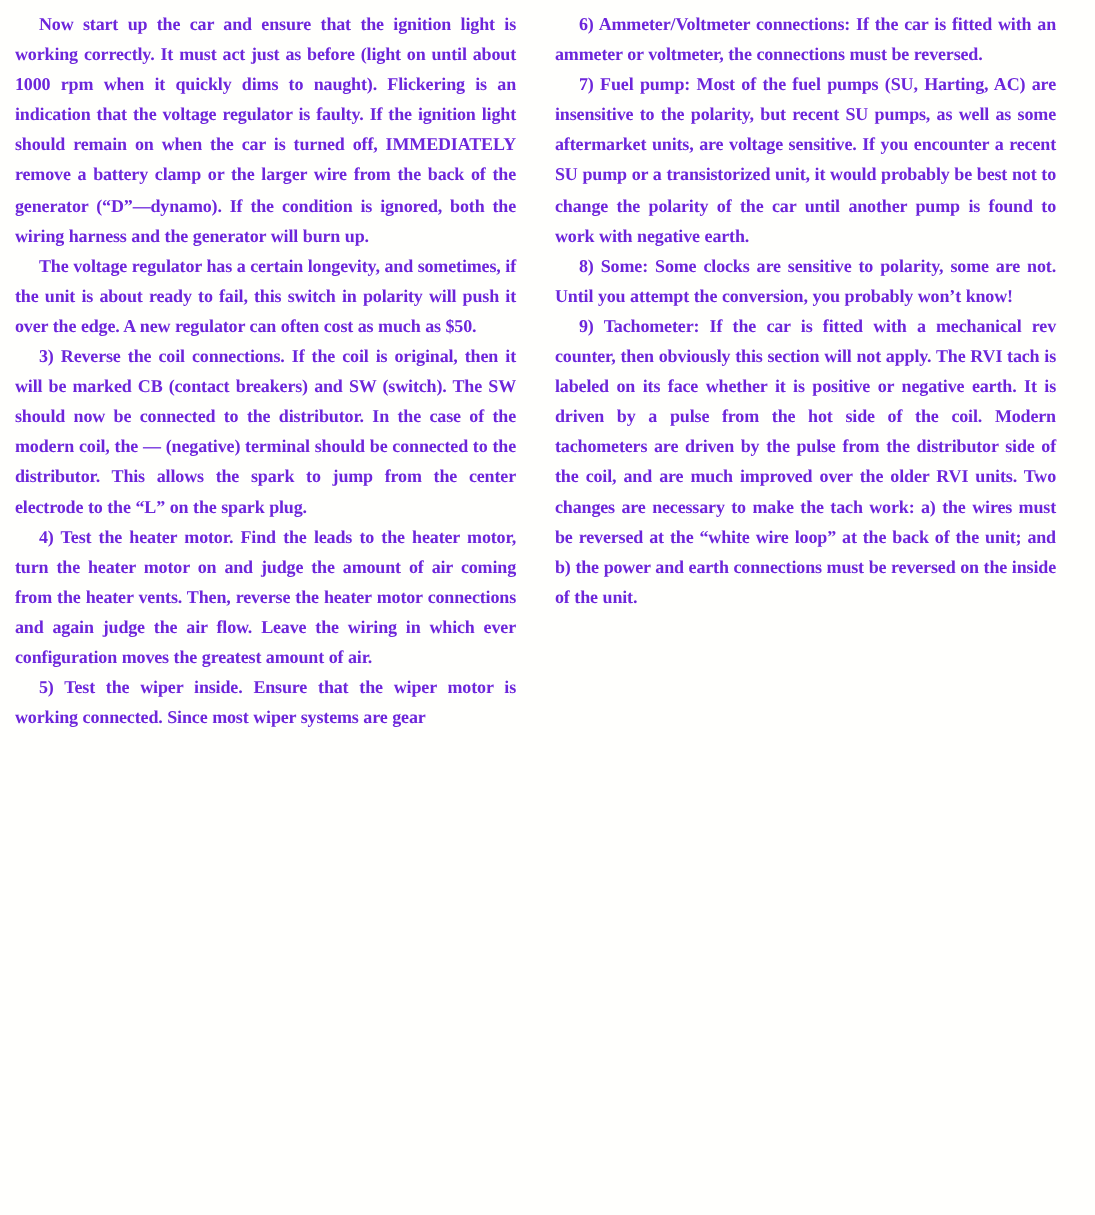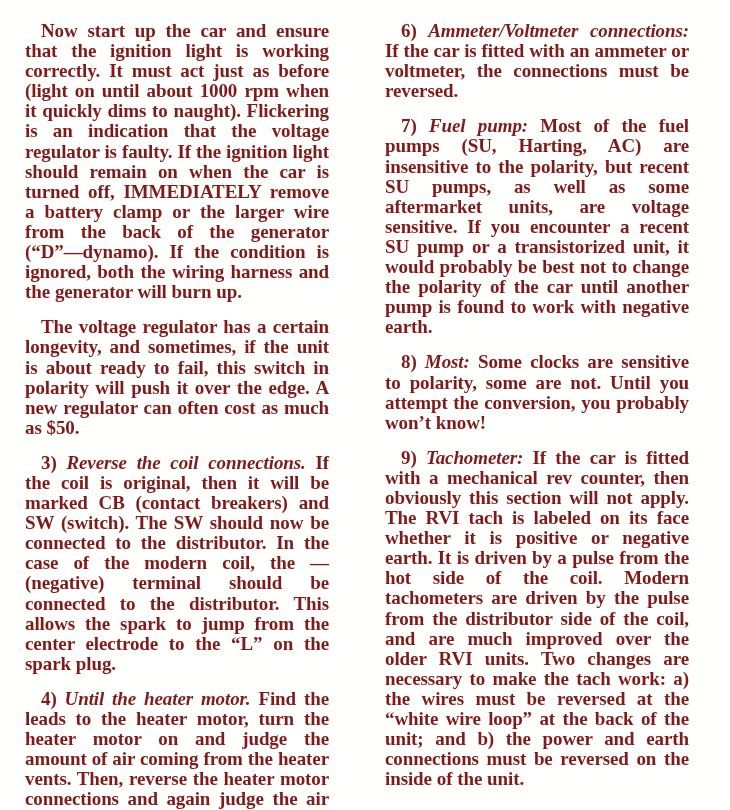--- a/index.html
+++ b/index.html
@@ -25,57 +25,56 @@
     display: flex;
     flex-direction: row;
     gap: 26px;
     height: 100%;
   }
   .col {
     width: 334px;
     flex: 0 0 334px;
   }
   p.para {
-    margin: 15px;
+    margin: 0;
     text-align: justify;
     text-justify: inter-word;
-    font-size: 19px;
+    font-size: 12px;
     line-height: 20.1px;
     letter-spacing: -0.1px;
-    color: #7f1d1d;
+    color: #6d28d9;
     font-weight: 600;
     text-indent: 16px;
     word-spacing: 0.2px;
   }
   p.para + p.para {
     margin-top: 0px;
   }
   .num {
     font-style: normal;
   }
   .ital {
-    font-style: italic;
   }
   
   .page {
     filter: contrast(1.02);
   }
 </style>
 </head>
 <body>
 
 <div class="page">
   <div class="columns">
     <div class="col" id="left-column">
         <p class="para"><span class="num">Now start up the car and ensure that the ignition light is working correctly. It must act just as before (light on until about 1000 rpm when it quickly dims to naught). Flickering is an indication that the voltage regulator is faulty. If the ignition light should remain on when the car is turned off, IMMEDIATELY remove a battery clamp or the larger wire from the back of the generator (“D”—dynamo). If the condition is ignored, both the wiring harness and the generator will burn up.</span></p>
         <p class="para"><span class="num">The voltage regulator has a certain longevity, and sometimes, if the unit is about ready to fail, this switch in polarity will push it over the edge. A new regulator can often cost as much as $50.</span></p>
         <p class="para"><span class="num">3) </span><span class="ital">Reverse the coil connections.</span><span class="num"> If the coil is original, then it will be marked CB (contact breakers) and SW (switch). The SW should now be connected to the distributor. In the case of the modern coil, the — (negative) terminal should be connected to the distributor. This allows the spark to jump from the center electrode to the “L” on the spark plug.</span></p>
-        <p class="para"><span class="num">4) </span><span class="ital">Until the heater motor.</span><span class="num"> Find the leads to the heater motor, turn the heater motor on and judge the amount of air coming from the heater vents. Then, reverse the heater motor connections and again judge the air flow. Leave the wiring in which ever configuration moves the greatest amount of air.</span></p>
+        <p class="para"><span class="num">4) </span><span class="ital">Test the heater motor.</span><span class="num"> Find the leads to the heater motor, turn the heater motor on and judge the amount of air coming from the heater vents. Then, reverse the heater motor connections and again judge the air flow. Leave the wiring in which ever configuration moves the greatest amount of air.</span></p>
         <p class="para"><span class="num">5) </span><span class="ital">Test the wiper inside.</span><span class="num"> Ensure that the wiper motor is working connected. Since most wiper systems are gear</span></p>
       </div>
     <div class="col" id="right-column">
         <p class="para"><span class="num">6) </span><span class="ital">Ammeter/Voltmeter connections:</span><span class="num"> If the car is fitted with an ammeter or voltmeter, the connections must be reversed.</span></p>
         <p class="para"><span class="num">7) </span><span class="ital">Fuel pump:</span><span class="num"> Most of the fuel pumps (SU, Harting, AC) are insensitive to the polarity, but recent SU pumps, as well as some aftermarket units, are voltage sensitive. If you encounter a recent SU pump or a transistorized unit, it would probably be best not to change the polarity of the car until another pump is found to work with negative earth.</span></p>
-        <p class="para"><span class="num">8) </span><span class="ital">Most:</span><span class="num"> Some clocks are sensitive to polarity, some are not. Until you attempt the conversion, you probably won’t know!</span></p>
+        <p class="para"><span class="num">8) </span><span class="ital">Some:</span><span class="num"> Some clocks are sensitive to polarity, some are not. Until you attempt the conversion, you probably won’t know!</span></p>
         <p class="para"><span class="num">9) </span><span class="ital">Tachometer:</span><span class="num"> If the car is fitted with a mechanical rev counter, then obviously this section will not apply. The RVI tach is labeled on its face whether it is positive or negative earth. It is driven by a pulse from the hot side of the coil. Modern tachometers are driven by the pulse from the distributor side of the coil, and are much improved over the older RVI units. Two changes are necessary to make the tach work: a) the wires must be reversed at the “white wire loop” at the back of the unit; and b) the power and earth connections must be reversed on the inside of the unit.</span></p>
       </div>
   </div>
 </div>
 
 </body></html>

